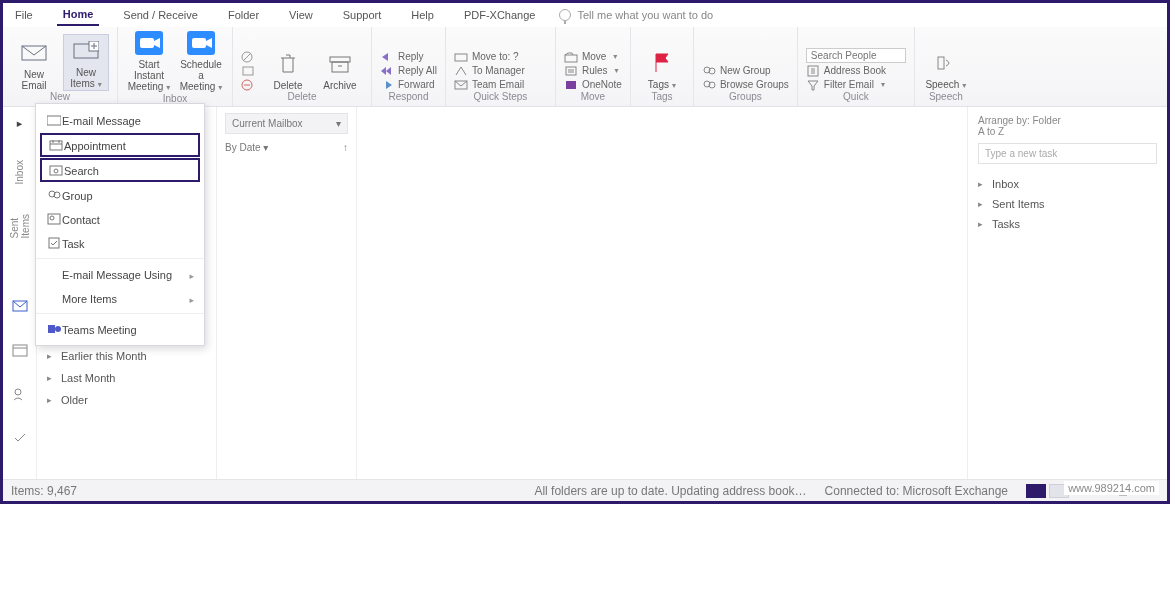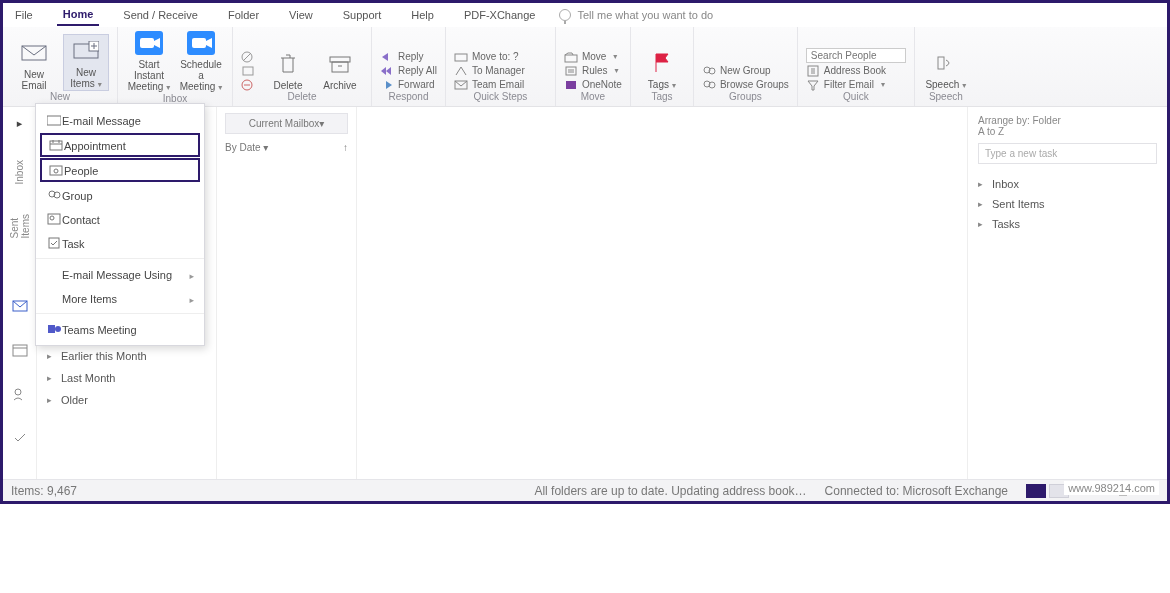--- a/index.html
+++ b/index.html
@@ -42,21 +42,21 @@
   .menu .mitem .mic { width: 16px; height: 14px; display:flex; align-items:center; justify-content:center; color:#6a6f80; }
   .menu .mitem.boxed { border: 2px solid #2d1a6b; margin: 1px 4px; padding: 3px 6px; }
   .menu .mitem .arrow { margin-left: auto; color: #999; font-size: 9px; }
   .menu .sep { height: 1px; background: #eee; margin: 3px 0; }
 
   .nav .below { margin-top: 238px; padding: 0 6px; }
   .nav .accitem { display:flex; align-items:center; gap:6px; padding: 5px 4px; font-size: 11px; color:#555; cursor:pointer; }
   .nav .accitem .caret { width: 8px; font-size: 9px; color:#888; }
 
   .listcol { width: 140px; border-right: 1px solid #eee; padding: 6px 8px; }
-  .listcol .hdr { background: #f3f3f6; border: 1px solid #e3e3e8; padding: 4px 6px; font-size: 10px; color:#777; display:flex; align-items:center; justify-content:center; margin-bottom: 8px; cursor:pointer; }
+  .listcol .hdr { background: #f3f3f6; border: 1px solid #e3e3e8; padding: 4px 6px; font-size: 10px; color:#777; display:flex; align-items:center; justify-content:space-between; margin-bottom: 8px; cursor:pointer; }
   .listcol .sort { display:flex; align-items:center; gap:6px; font-size:10px; color:#777; }
 
   .reading { flex: 1; background: #fff; }
 
   .todo { width: 200px; border-left: 1px solid #eee; padding: 8px 10px; }
   .todo .thdr { display:flex; justify-content:flex-start; font-size:10px; color:#888; margin-bottom:6px;flex-direction:column; }
   .todo .tinput { border:1px solid #e2e2e6; padding:4px 6px; font-size:10px; color:#aaa; margin-bottom:10px; }
   .todo .titem { display:flex; align-items:center; gap:6px; font-size:11px; color:#555; padding:4px 0; cursor:pointer; }
   .todo .titem .caret { width:8px; color:#888; font-size:9px; }
 
@@ -425,21 +425,21 @@
             </span>
           <span>Appointment</span>
         </div>
         <div class="mitem boxed">
           <span class="mic">
               <svg width="14" height="12">
                 <rect x="1" y="2" width="12" height="9" fill="none" stroke="#777"></rect>
                 <circle cx="7" cy="7" r="2" fill="none" stroke="#777"></circle>
               </svg>
             </span>
-          <span>People</span>
+          <span>Search</span>
         </div>
         <div class="mitem">
           <span class="mic">
               <svg width="14" height="12">
                 <circle cx="5" cy="5" r="3" fill="none" stroke="#777"></circle>
                 <circle cx="10" cy="6" r="3" fill="none" stroke="#777"></circle>
               </svg>
             </span>
           <span>Group</span>
         </div>

